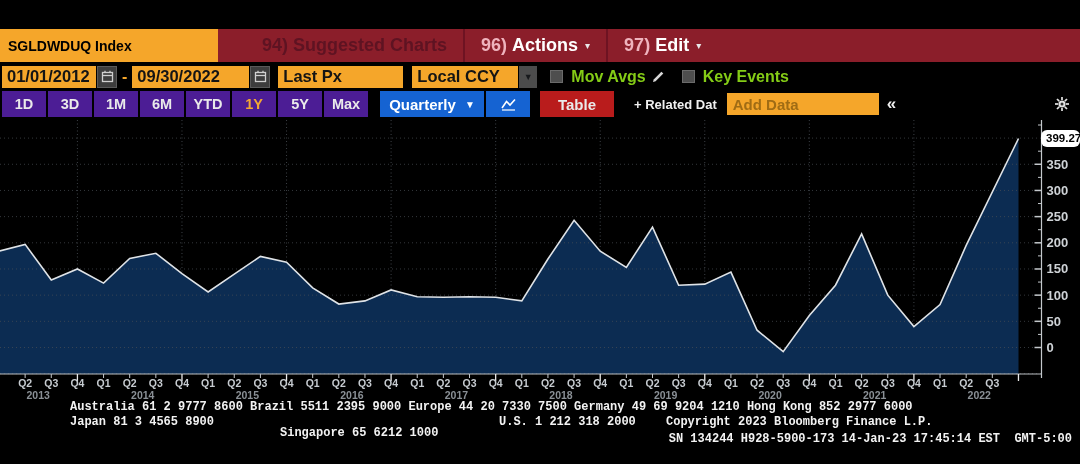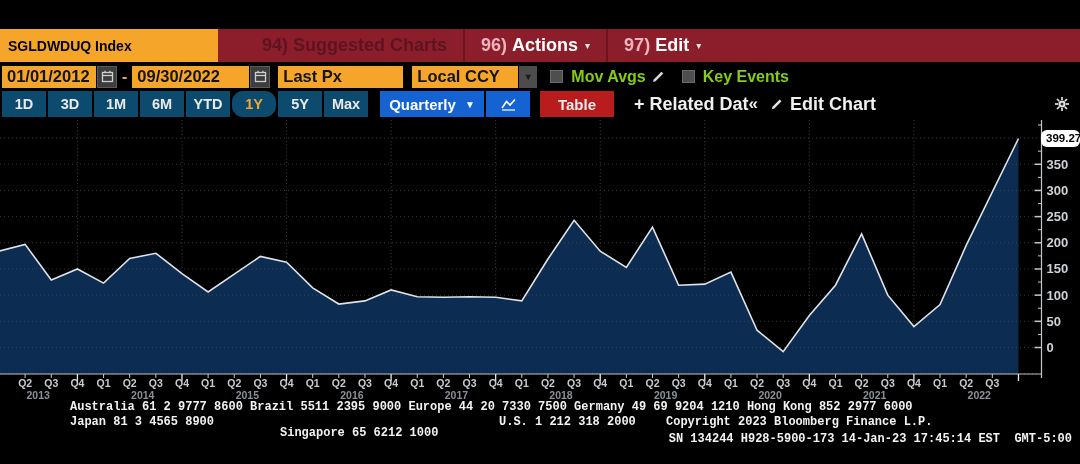--- a/index.html
+++ b/index.html
@@ -26,32 +26,32 @@
   .calbtn{width:20px;height:22px;background:#3d3d3d;border:1px solid #5a5a5a;box-sizing:border-box;
           display:flex;align-items:center;justify-content:center;margin-left:1px;}
   .dash{color:#f5a62a;font-weight:bold;margin:0 5px;font-size:16px;}
   .ddbtn{width:18px;height:22px;background:#4c4c4c;color:#17191c;font-size:9px;
          display:flex;align-items:center;justify-content:center;margin-left:1px;}
   .chk{width:13px;height:13px;background:#4e4e4e;border:1px solid #6b6b6b;box-sizing:border-box;}
   .chklabel{color:#84cc16;font-size:16px;font-weight:600;margin-left:8px;white-space:nowrap;}
   
   .toolbar{position:absolute;top:91px;left:0;width:1080px;height:26px;
            display:flex;align-items:stretch;}
-  .rangebtn{width:44px;margin-right:2px;background:#0c4a6e;color:#eaeaea;font-size:14.5px;
+  .rangebtn{width:44px;margin-right:2px;background:#4c1d95;color:#eaeaea;font-size:14.5px;
             font-weight:600;display:flex;align-items:center;justify-content:center;}
-  .rangebtn.amber{color:#f2a733;border-radius:11px;}
+  .rangebtn.amber{color:#f2a733;}
   .bluebtn{background:#1563d2;color:#fff;font-weight:600;display:flex;align-items:center;
            justify-content:center;margin-right:2px;}
   .grayborderbtn{background:#b91c1c;color:#eaeaea;font-weight:600;display:flex;
                  align-items:center;justify-content:center;margin-right:2px;}
   .adddata{width:152px;height:22px;align-self:center;background:#f5a62a;border:none;outline:none;
            font-family:"Liberation Sans",sans-serif;font-size:15px;font-weight:bold;
            color:#1a1a1a;padding:0 6px;box-sizing:border-box;margin:0 8px 0 10px;}
   .adddata::placeholder{color:#a06c14;opacity:1;}
-  .tool-text{color:#f0f0f0;font-size:18px;font-weight:600;display:flex;align-items:center;}
+  .tool-text{color:#f0f0f0;font-size:13px;font-weight:600;display:flex;align-items:center;}
   
   .chartwrap{position:absolute;top:118px;left:0;width:1080px;height:282px;}
   
   .footer-line{position:absolute;color:#f2f2f2;font-family:Liberation Mono, monospace;
                font-size:12px;font-weight:600;white-space:pre;text-align:right;}
 </style>
 </head>
 <body>
 
 <div class="titlebar">
@@ -117,27 +117,22 @@
     <span style="font-size:10px;margin-left:9px">▼</span>
   </div>
   <div class="bluebtn" style="width:44px">
     <svg width="17" height="14" viewBox="0 0 17 14">
       <polyline points="2,11 6.5,4.5 10,8 15,2.5" fill="none" stroke="#fff" stroke-width="1.6"></polyline>
       <line x1="2" y1="13" x2="15" y2="13" stroke="#fff" stroke-width="1.2"></line>
     </svg>
   </div>
   <div class="grayborderbtn" style="width:74px;font-size:15px;margin-left:8px">Table</div>
   <div class="tool-text" style="margin-left:18px">+ Related Dat</div>
+  <input class="adddata" placeholder="Add Data" style="">
   <div class="tool-text" style="font-size:17px">«</div>
-  <div class="tool-text" style="margin-left:12px">
-    <svg width="14" height="14" viewBox="0 0 15 15" style="margin-right:6px">
-      <path d="M2,13 L4.6,12.3 L12.3,4.6 L10.4,2.7 L2.7,10.4 Z" fill="#e6e6e6"></path>
-    </svg>
-    <span>Edit Chart</span>
-  </div>
   <div class="tool-text" style="margin-left:auto;margin-right:10px">
     <svg width="16" height="16" viewBox="0 0 16 16">
       <g stroke="#e3e3e3" stroke-width="1.7">
         <line x1="8" y1="1" x2="8" y2="4"></line>
           <line x1="8" y1="12" x2="8" y2="15"></line>
         <line x1="1" y1="8" x2="4" y2="8"></line>
           <line x1="12" y1="8" x2="15" y2="8"></line>
         <line x1="3" y1="3" x2="5.2" y2="5.2"></line>
           <line x1="10.8" y1="10.8" x2="13" y2="13"></line>
         <line x1="3" y1="13" x2="5.2" y2="10.8"></line>

